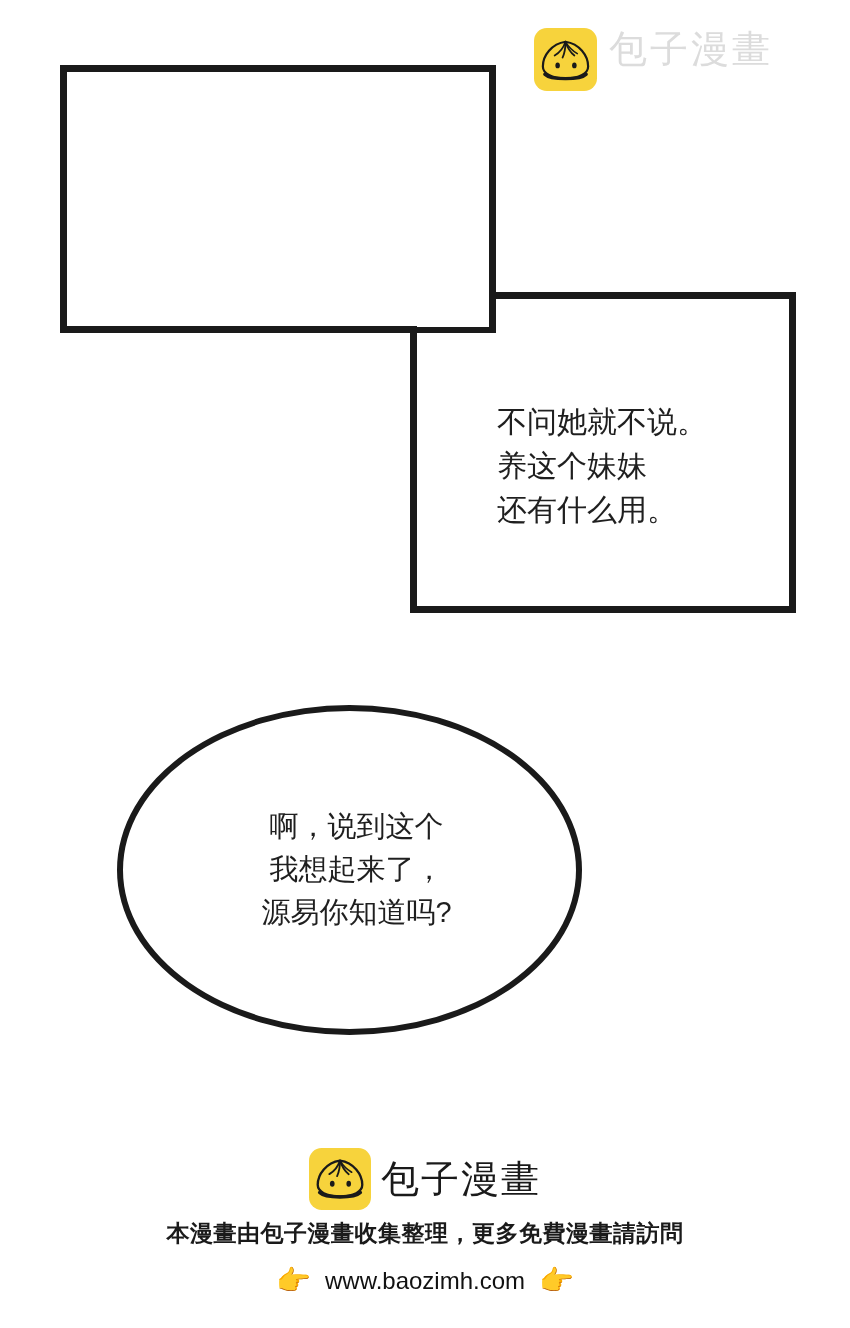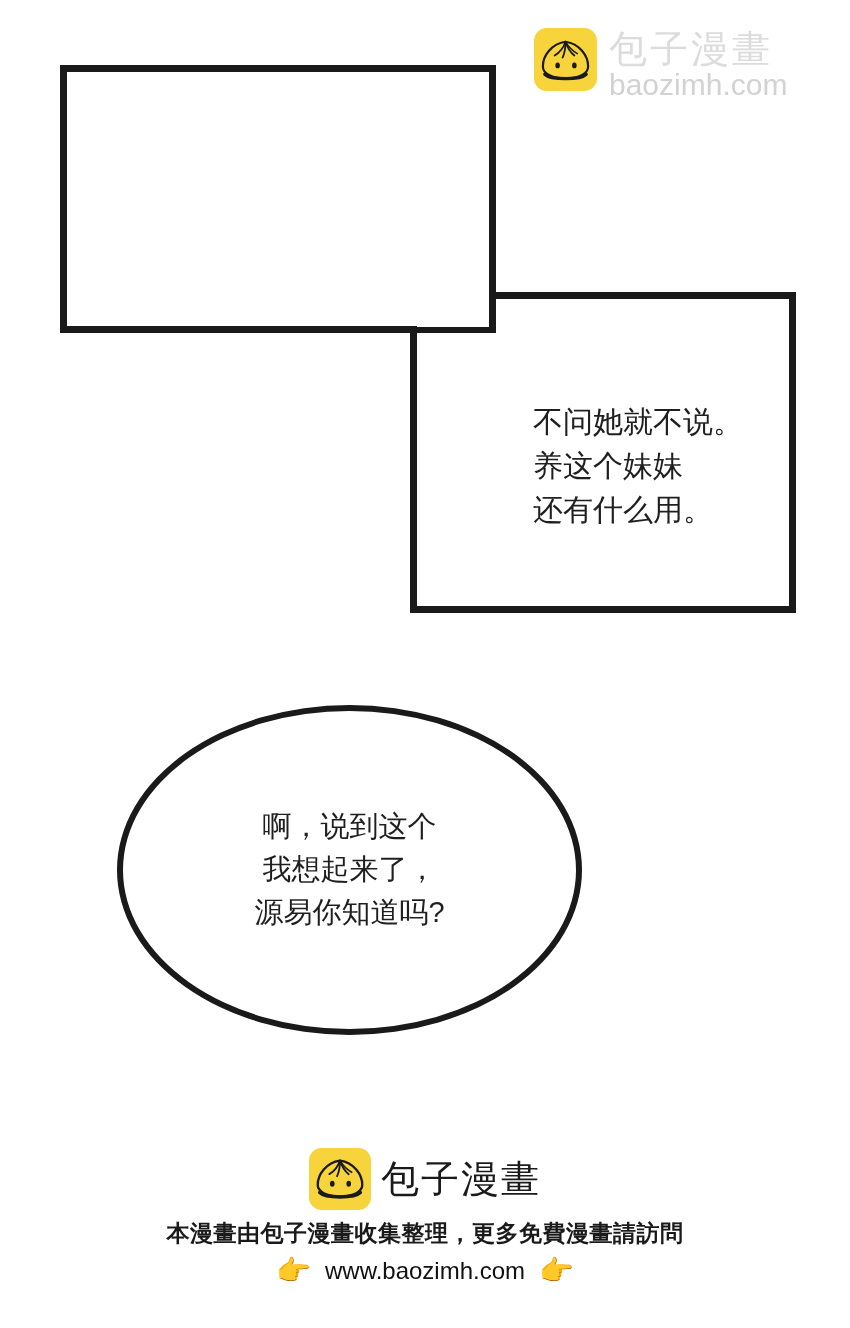--- a/index.html
+++ b/index.html
@@ -101,38 +101,37 @@
   }
   #text-1 {
     left:106px;
     top:133px;
     text-align:left;
   }
   #text-2 {
     left:497px;
     top:400px;
     text-align:left;
-    margin-left:36px;
   }
 
   
   #bubble-oval {
     position:absolute;
     left:117px;
     top:705px;
     width:465px;
     height:330px;
     border:6px solid #1a1a1a;
     border-radius:50%;
     background:#ffffff;
     z-index:3;
   }
   #text-3 {
     position:absolute;
-    left:117px;
+    left:124px;
     top:805px;
     width:465px;
     text-align:center;
     color:#1f1f1f;
     font-size:29px;
     line-height:43px;
     white-space:pre-line;
     z-index:6;
     font-family:"Liberation Sans", sans-serif;
   }
@@ -163,21 +162,21 @@
     font-weight:500;
     white-space:nowrap;
   }
   .footer-note {
     font-size:23px;
     line-height:30px;
     color:#1a1a1a;
     font-weight:bold;
     letter-spacing:0.5px;
     white-space:nowrap;
-    margin-bottom:4px;
+    margin-bottom:14px;
   }
   .footer-url-row {
     display:flex;
     align-items:center;
     justify-content:center;
     gap:14px;
     white-space:nowrap;
   }
   .footer-url {
     font-size:24px;
@@ -200,21 +199,20 @@
       <path d="M32 14 C30 20 26 25 21 28" fill="none" stroke="#1a1a1a" stroke-width="1.8" stroke-linecap="round"></path>
       <path d="M32 14 C32 20 31 26 29 30" fill="none" stroke="#1a1a1a" stroke-width="1.8" stroke-linecap="round"></path>
       <path d="M32 14 C34 20 37 25 41 28" fill="none" stroke="#1a1a1a" stroke-width="1.8" stroke-linecap="round"></path>
       <path d="M32 14 C35 19 39 23 44 26" fill="none" stroke="#1a1a1a" stroke-width="1.6" stroke-linecap="round"></path>
       <ellipse cx="24" cy="38" rx="2.3" ry="3" fill="#1a1a1a"></ellipse>
       <ellipse cx="41" cy="38" rx="2.3" ry="3" fill="#1a1a1a"></ellipse>
       <path d="M11 47 C17 53 47 53 53 47" fill="none" stroke="#1a1a1a" stroke-width="3.4" stroke-linecap="round"></path>
     </svg>
     <div class="wm-textblock">
       <div class="wm-cn">包子漫畫</div>
-      <div class="wm-url">baozimh.com</div>
     </div>
   </div>
 
   <div class="panel" id="panel-1"></div>
 
   <div class="panel" id="panel-2"></div>
 
   <div class="seam" id="seam-h"></div>
 
 

